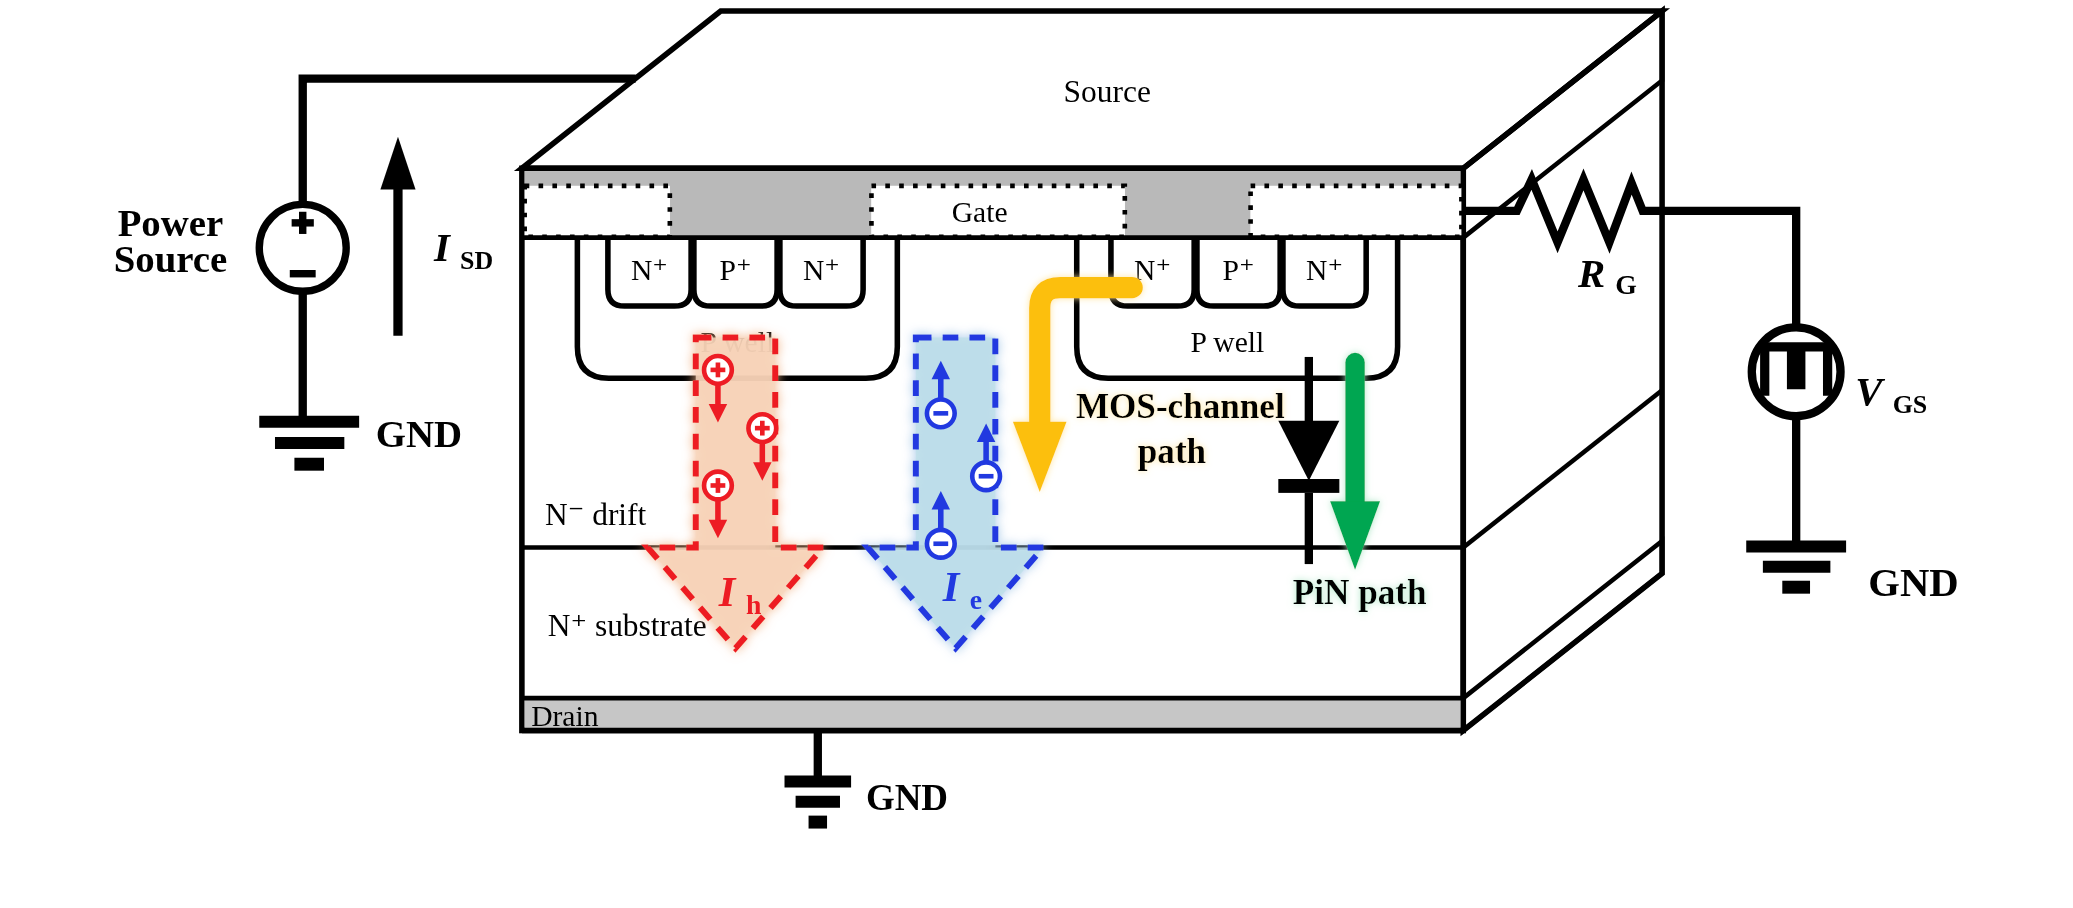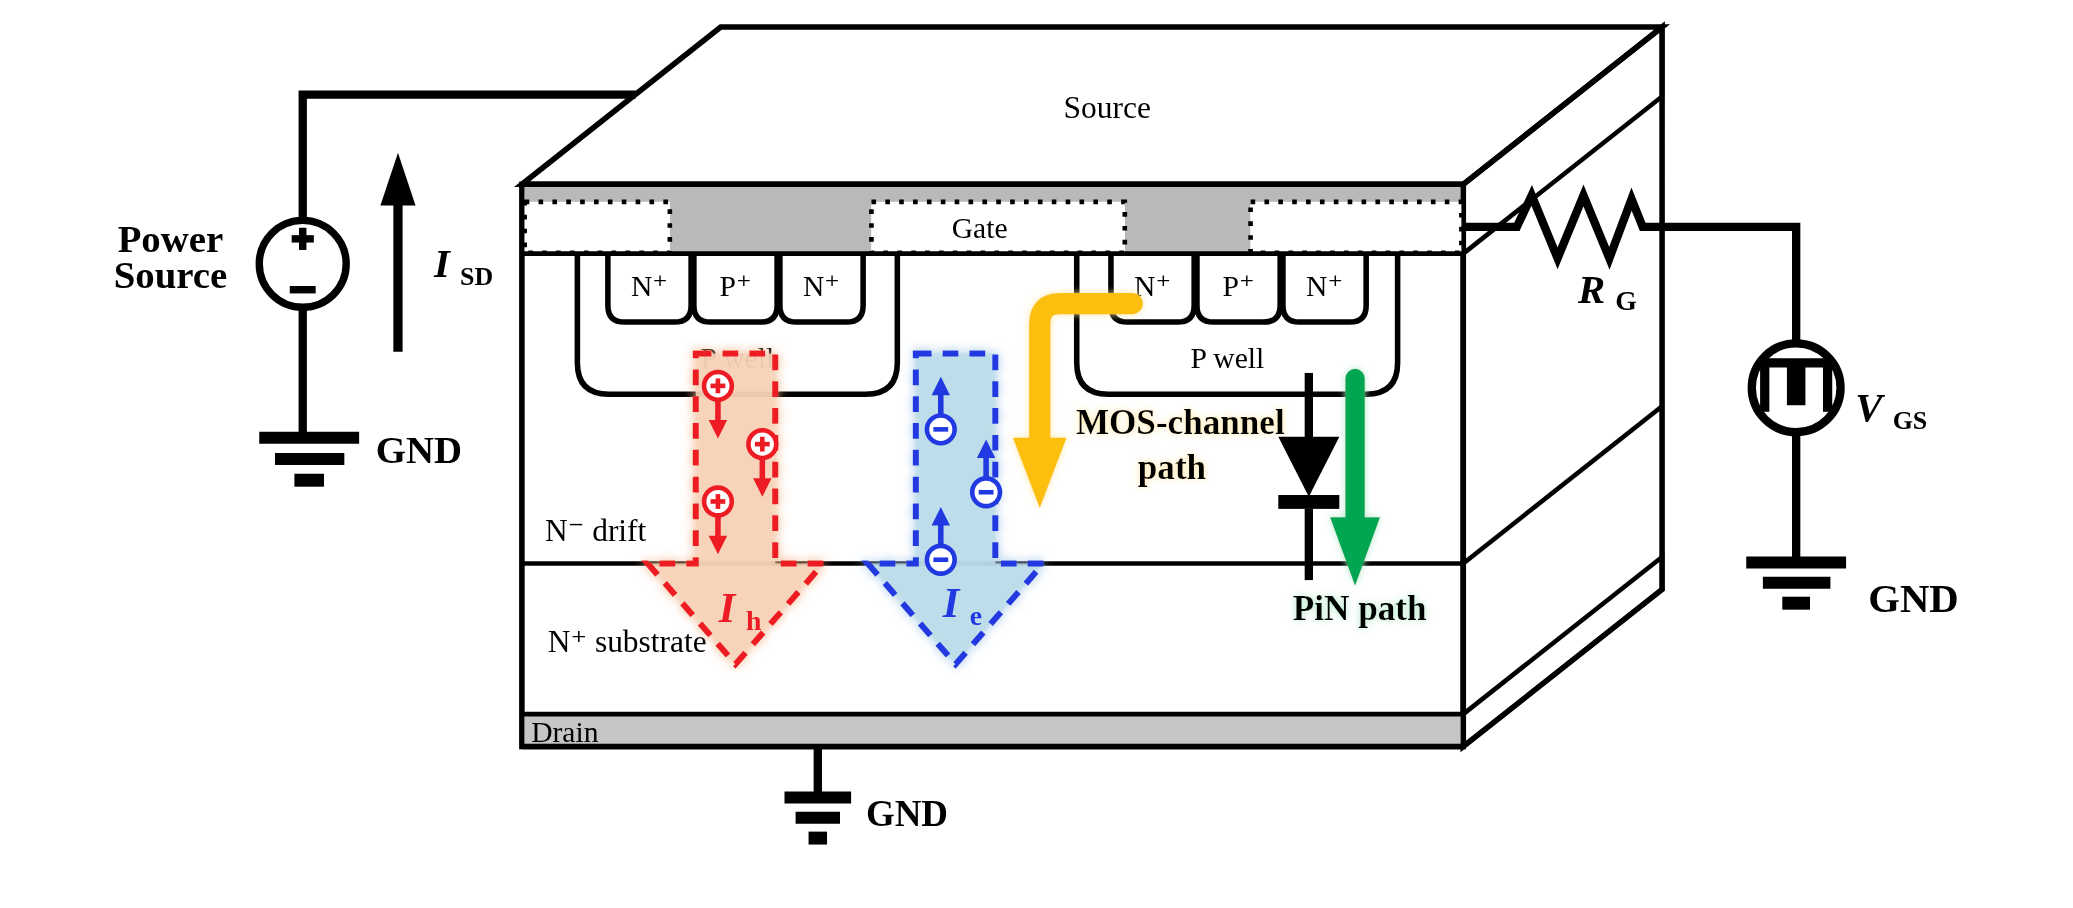--- a/index.html
+++ b/index.html
@@ -1,16 +1,16 @@
 <!DOCTYPE html>
 <html><head>
 <meta charset="utf-8">
 <style>
   html,body{margin:0;padding:0;background:#fff;}
-  .stage{width:1917px;max-width:100%;margin:16px auto;}
+  .stage{width:1917px;max-width:100%;margin:0 auto;}
   svg{display:block;width:100%;height:auto;}
   svg text{font-family:"Liberation Serif","DejaVu Serif",serif;fill:#000;}
   .t-b{font-weight:bold;}
   .t-i{font-style:italic;}
   .wire{stroke:#000;stroke-width:9;fill:none;}
   .edge{stroke:#000;stroke-width:6;fill:none;}
   .thin{stroke:#000;stroke-width:5;fill:none;}
   .blk{fill:#000;stroke:none;}
 </style>
 </head>

